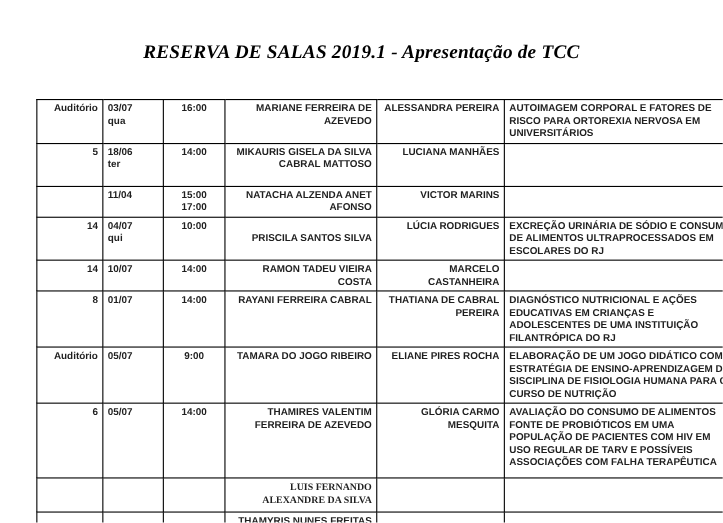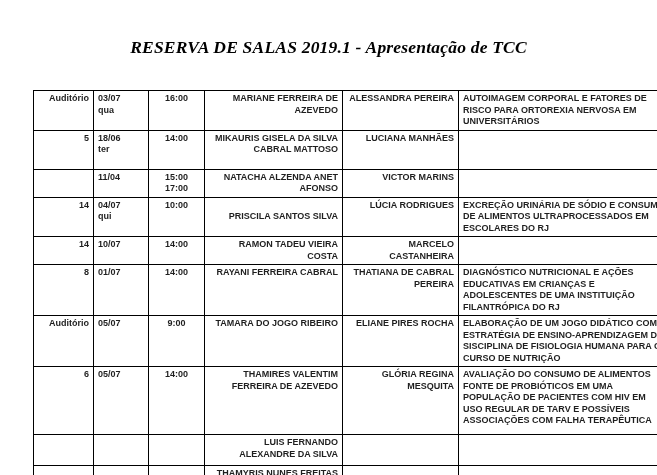--- a/index.html
+++ b/index.html
@@ -62,21 +62,21 @@
   td.col-title   { text-align: left; border-right: none; }
   
   tbody tr:nth-child(1)  td { height: 38px; }
   tbody tr:nth-child(2)  td { height: 39px; }
   tbody tr:nth-child(3)  td { height: 27px; }
   tbody tr:nth-child(4)  td { height: 38px; }
   tbody tr:nth-child(5)  td { height: 22px; }
   tbody tr:nth-child(6)  td { height: 37px; }
   tbody tr:nth-child(7)  td { height: 48px; }
   tbody tr:nth-child(8)  td { height: 68px; }
-  tbody tr:nth-child(9)  td { height: 31px; }
+  tbody tr:nth-child(9)  td { height: 31px; font-family: Liberation Serif, serif; }
   tbody tr:nth-child(10) td { height: 32px; }
   
   tbody tr:nth-child(4) td.col-student { vertical-align: middle; }
 </style>
 </head>
 <body>
 
 <h1 class="doc-title">RESERVA DE SALAS 2019.1 - Apresentação de TCC</h1>
 
 <div class="table-wrap">
@@ -148,21 +148,21 @@
           <td class="col-time">9:00</td>
           <td class="col-student">TAMARA DO JOGO RIBEIRO</td>
           <td class="col-advisor">ELIANE PIRES ROCHA</td>
           <td class="col-title">ELABORAÇÃO DE UM JOGO DIDÁTICO COMO ESTRATÉGIA DE ENSINO-APRENDIZAGEM DA SISCIPLINA DE FISIOLOGIA HUMANA PARA O CURSO DE NUTRIÇÃO</td>
         </tr>
         <tr>
           <td class="col-room">6</td>
           <td class="col-date">05/07</td>
           <td class="col-time">14:00</td>
           <td class="col-student">THAMIRES VALENTIM FERREIRA DE AZEVEDO</td>
-          <td class="col-advisor">GLÓRIA REGINA MESQUITA</td>
+          <td class="col-advisor">GLÓRIA CARMO MESQUITA</td>
           <td class="col-title">AVALIAÇÃO DO CONSUMO DE ALIMENTOS FONTE DE PROBIÓTICOS EM UMA POPULAÇÃO DE PACIENTES COM HIV EM USO REGULAR DE TARV E POSSÍVEIS ASSOCIAÇÕES COM FALHA TERAPÊUTICA</td>
         </tr>
         <tr>
           <td class="col-room"></td>
           <td class="col-date"></td>
           <td class="col-time"></td>
           <td class="col-student">LUIS FERNANDO ALEXANDRE DA SILVA</td>
           <td class="col-advisor"></td>
           <td class="col-title"></td>
         </tr>

